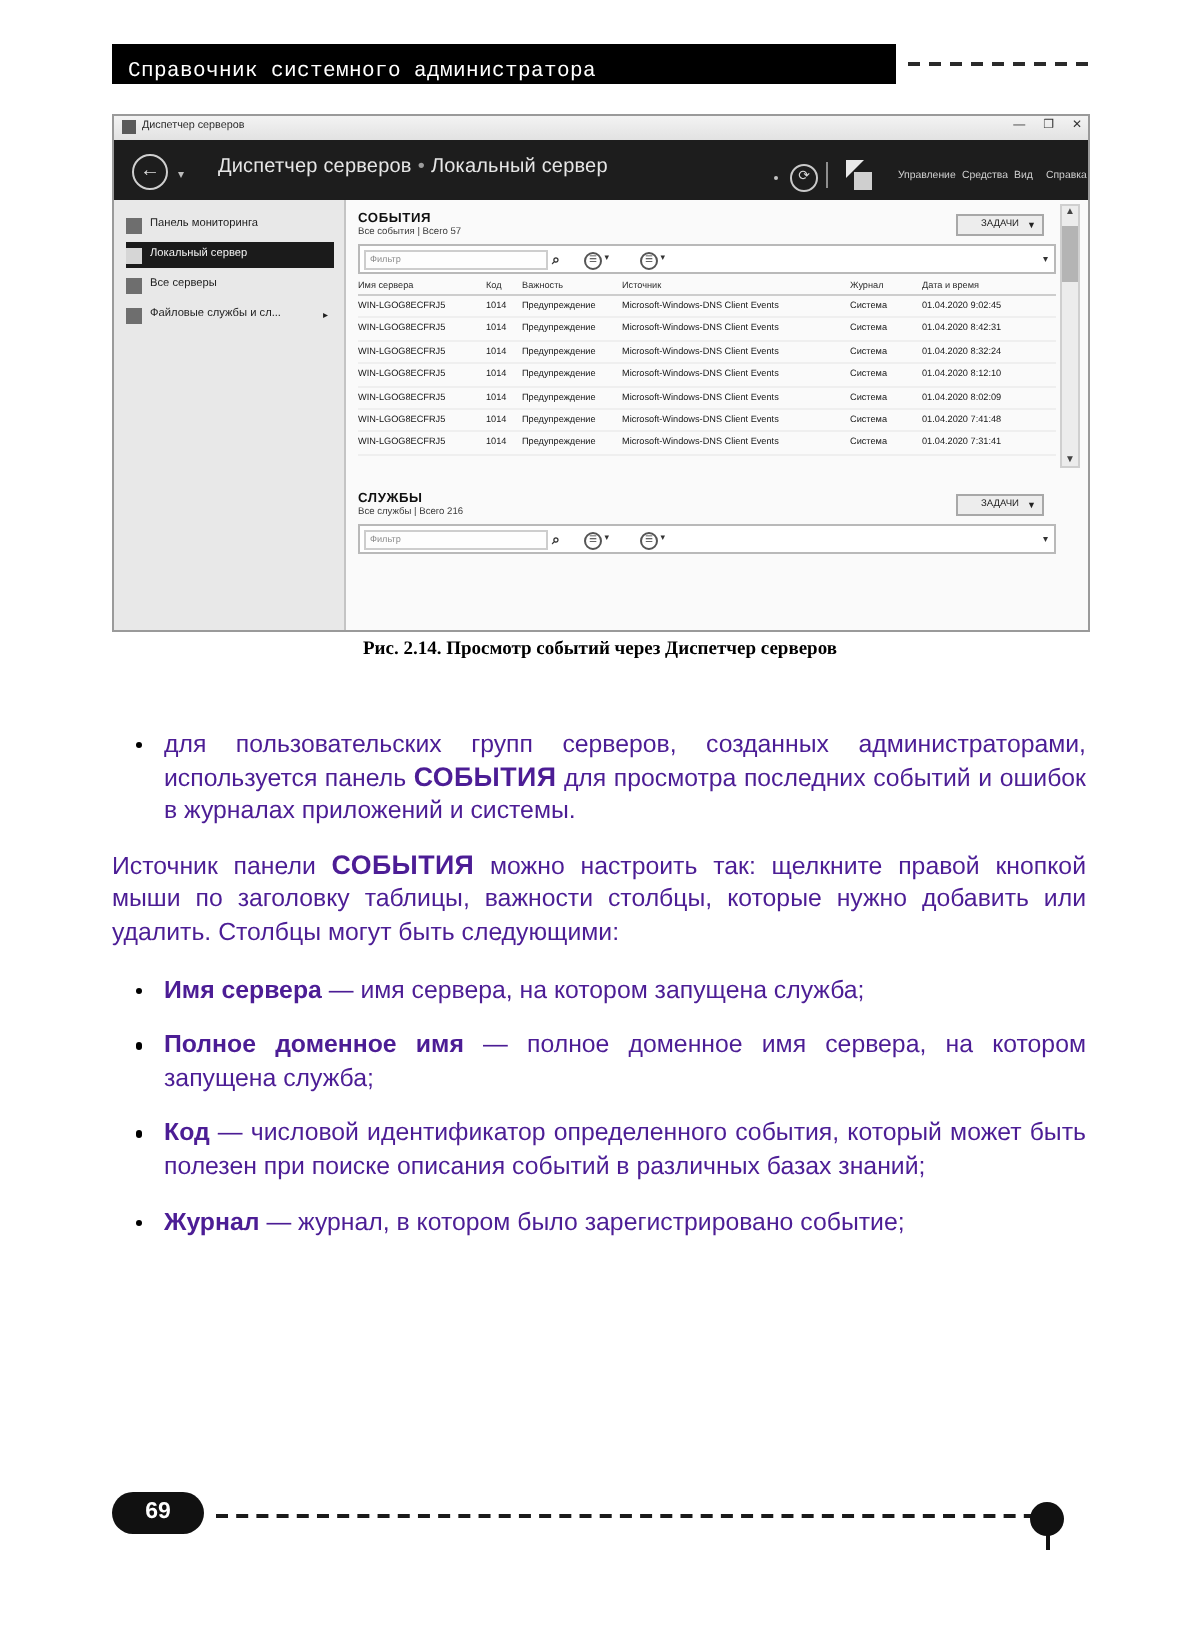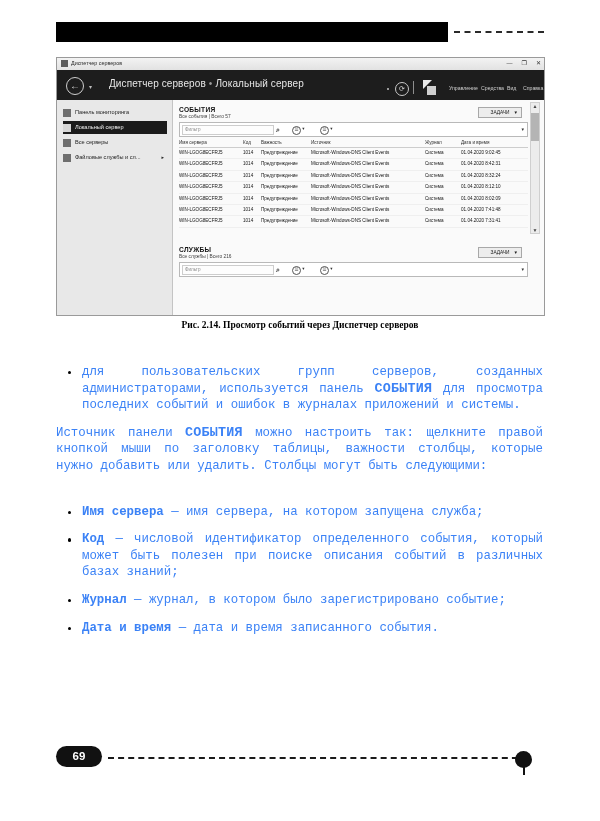--- a/index.html
+++ b/index.html
@@ -14,23 +14,23 @@
 
   
   .page-header{
     position:absolute;left:56px;top:22px;width:487px;height:22px;
   }
   .header-bar{
     position:absolute;left:0;top:0;width:392px;height:20px;
     background:#000;
   }
   .header-title{
-    position:absolute;left:8px;top:18px;
+    position:absolute;left:8px;top:8px;
     color:#fff;font-size:10.5px;letter-spacing:.2px;
-    font-family:Liberation Sans, sans-serif;
+    font-family:Liberation Mono, monospace;
     white-space:nowrap;
   }
   .header-dash{
     position:absolute;left:398px;top:9px;width:90px;height:0;
     border-top:2px dashed #2a2a2a;
   }
 
   
   .figure{
     position:absolute;left:56px;top:57px;width:487px;height:257px;
@@ -166,33 +166,33 @@
   
   .caption{
     position:absolute;left:0;right:0;top:320px;text-align:center;
     font-family:"Liberation Serif", serif;
     font-size:9.5px;font-weight:bold;color:#000;
   }
 
   
   .content{
     position:absolute;left:56px;top:364px;width:487px;
-    font-family:Liberation Mono, monospace;
-    font-size:12.4px;line-height:16.6px;color:#3b82f6;
+    font-family:Liberation Sans, sans-serif;
+    font-size:12.4px;line-height:16.6px;color:#4c1d95;
     text-align:justify;
   }
   .bullet{position:relative;padding-left:26px;margin-bottom:3px;}
   .bullet::before{
     content:"";position:absolute;left:12px;top:7px;
     width:3.4px;height:3.4px;background:#000;border-radius:50%;
   }
   .para{margin:11px 0 9px 0;text-indent:0;}
   .b{font-weight:bold;}
   .caps{font-weight:bold;font-size:13.4px;letter-spacing:.2px;}
-  .list{margin-top:29px;}
+  .list{margin-top:12px;}
   .list .bullet{margin-bottom:11px;}
 
   
   .footer{position:absolute;left:56px;top:744px;width:487px;height:26px;}
   .pagebadge{
     position:absolute;left:0;top:2px;width:46px;height:21px;
     background:#111;border-radius:10.5px;
     color:#fff;font-family:"Liberation Sans", sans-serif;
     font-size:11.5px;font-weight:bold;text-align:center;line-height:21px;
   }
@@ -383,23 +383,23 @@
 <div class="caption">Рис. 2.14. Просмотр событий через Диспетчер серверов</div>
 
 <div class="content">
 
   <div class="bullet"><span>для пользовательских групп серверов, созданных администраторами, используется панель </span><span class="caps">СОБЫТИЯ</span><span> для просмотра последних событий и ошибок в журналах приложений и системы.</span></div>
 
   <div class="para"><span>Источник панели </span><span class="caps">СОБЫТИЯ</span><span> можно настроить так: щелкните правой кнопкой мыши по заголовку таблицы, важности столбцы, которые нужно добавить или удалить. Столбцы могут быть следующими:</span></div>
 
   <div class="list">
     <div class="bullet"><span class="b">Имя сервера</span> <span>—</span> <span>имя сервера, на котором запущена служба;</span></div>
+    <div class="bullet"><span class="b">Полное доменное имя</span> <span>—</span> <span>полное доменное имя сервера, на котором запущена служба;</span></div>
     <div class="bullet"><span class="b">Код</span> <span>—</span> <span>числовой идентификатор определенного события, который может быть полезен при поиске описания событий в различных базах знаний;</span></div>
     <div class="bullet"><span class="b">Журнал</span> <span>—</span> <span>журнал, в котором было зарегистрировано событие;</span></div>
-    <div class="bullet"><span class="b">Дата и время</span> <span>—</span> <span>дата и время записанного события.</span></div>
   </div>
 </div>
 
 <div class="footer">
   <div class="pagebadge">69</div>
   <div class="footdash">
     <div class="footstem"></div>
     <div class="footdot"></div>
   </div>
 </div>

